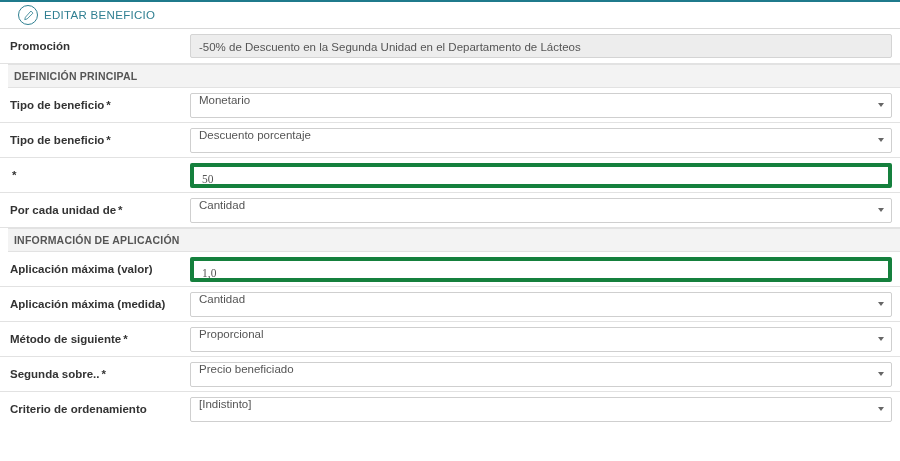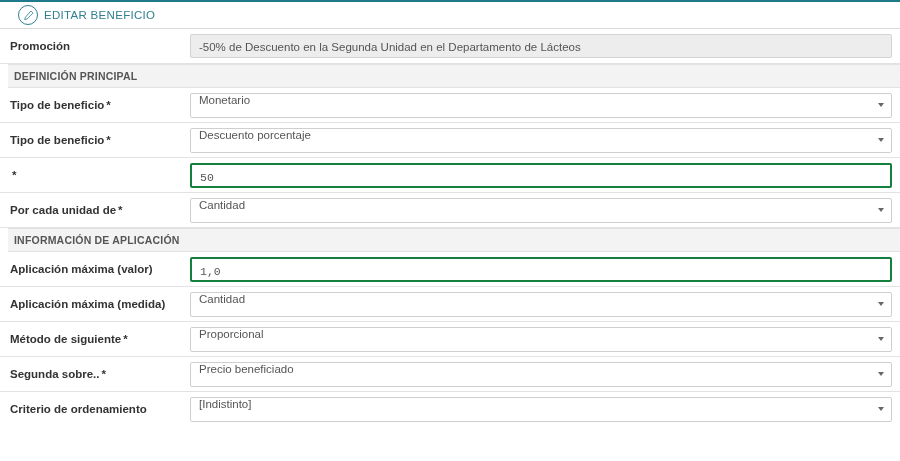--- a/index.html
+++ b/index.html
@@ -95,27 +95,27 @@
     font-size: 11.5px;
     white-space: nowrap;
     overflow: hidden;
     text-overflow: ellipsis;
   }
   .input-box {
     width: 100%;
     height: 25px;
     line-height: 25px;
     background: #ffffff;
-    border: 2px solid #15803d;
+    border: 4px solid #15803d;
     border-radius: 2px;
     padding: 0 8px;
     box-sizing: border-box;
     color: #555555;
     font-size: 11.5px;
-    font-family: Liberation Mono, monospace;
+    font-family: Liberation Serif, serif;
     white-space: nowrap;
     overflow: hidden;
   }
   .select-box {
     width: 100%;
     height: 25px;
     background: #ffffff;
     border: 1px solid #cfcfcf;
     border-radius: 2px;
     box-sizing: border-box;

